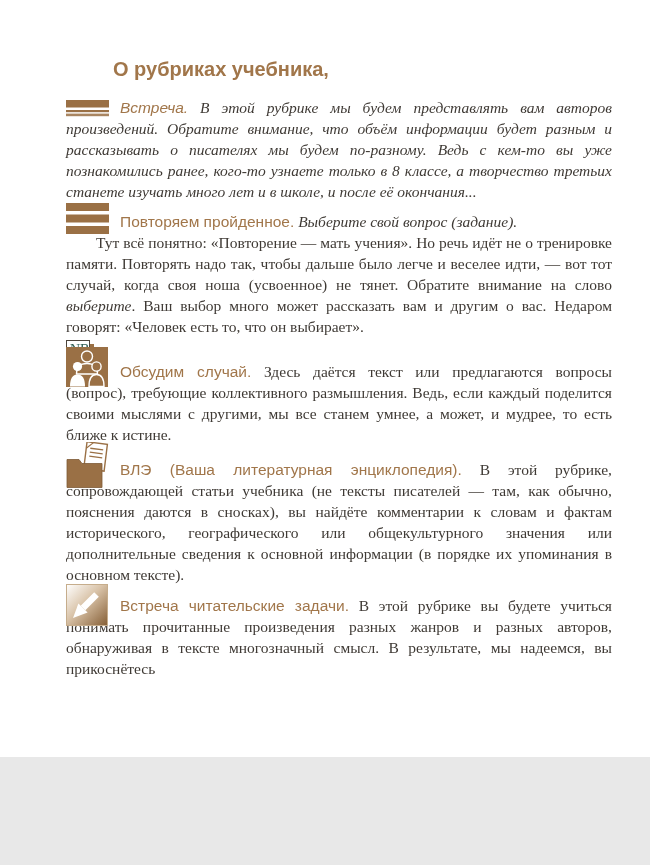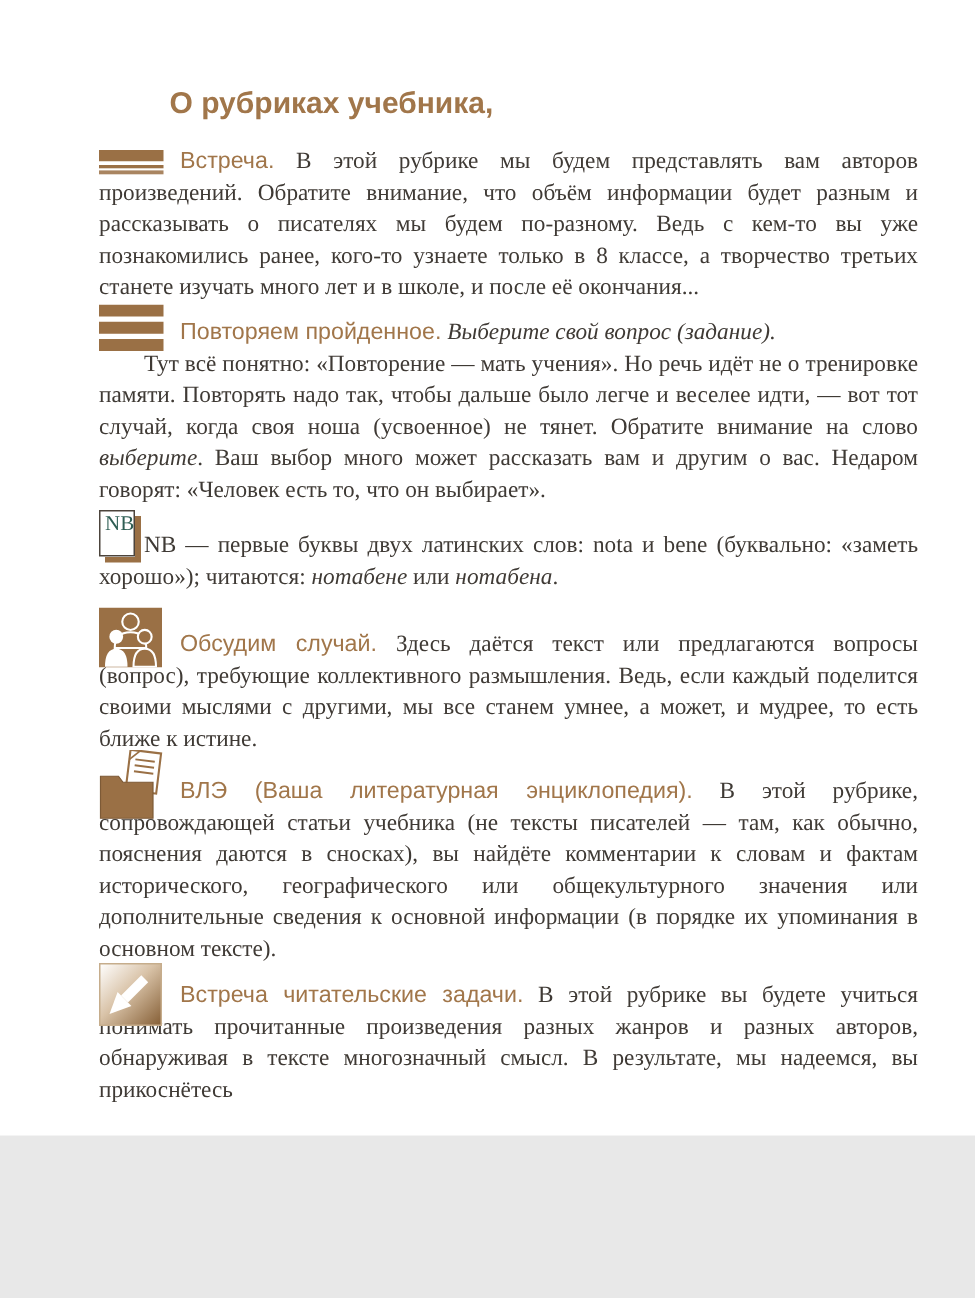--- a/index.html
+++ b/index.html
@@ -15,21 +15,21 @@
   .title{
     margin:56px 0 0 113px;
     font-family:"Liberation Sans",sans-serif;
     font-weight:bold;
     font-size:20px;
     line-height:26px;
     color:var(--accent);
   }
   .content{margin-left:66px;width:546px;}
   .section{position:relative;}
-  .sec-1{margin-top:15px;}
+  .sec-1{margin-top:15px;font-style:italic;}
   .sec-2{margin-top:9px;}
   .sec-3{margin-top:16px;}
   .sec-4{margin-top:24px;}
   .sec-5{margin-top:14px;}
   .sec-6{margin-top:10px;}
   .para{
     margin:0;
     font-size:15.5px;
     line-height:21px;
     text-align:justify;
@@ -85,21 +85,20 @@
         <span class="icon-wrap iw-2"><svg width="44" height="32" viewBox="0 0 44 32">
             <rect x="0" y="0" width="43" height="8" fill="#9a7045"></rect>
             <rect x="0" y="11.5" width="43" height="8" fill="#9a7045"></rect>
             <rect x="0" y="23" width="43" height="8" fill="#9a7045"></rect>
           </svg></span>
         <p class="para icon-indent"><span class="rubric">Повторяем пройденное.</span><span class="it"> Выберите свой вопрос (задание).</span></p>
         <p class="para para-indent"><span>Тут всё понятно: «Повторение — мать учения». Но речь идёт не о тренировке памяти. Повторять надо так, чтобы дальше было легче и веселее идти, — вот тот случай, когда своя ноша (усвоенное) не тянет. Обратите внимание на слово </span><span class="it">выберите</span><span>. Ваш выбор много может рассказать вам и другим о вас. Недаром говорят: «Человек есть то, что он выбирает».</span></p>
       </div>
       <div class="section sec-3">
         <span class="icon-wrap iw-3"><span class="nb-box">NB</span></span>
-        <p class="para para-indent"><span>NB — первые буквы двух латинских слов: nota и bene (буквально: «заметь хорошо»); читаются: </span><span class="it">нотабене</span><span> или </span><span class="it">нотабена</span><span>.</span></p>
       </div>
       <div class="section sec-4">
         <span class="icon-wrap iw-4"><svg width="42" height="40" viewBox="0 0 42 40">
             <rect width="42" height="40" fill="#9a7045"></rect>
             <circle cx="21" cy="9.5" r="5.5" fill="#9a7045" stroke="#fff" stroke-width="1.4"></circle>
             <path d="M10.5 27 Q10.5 16.5 21 16.5 Q31.5 16.5 31.5 27 Z" fill="#9a7045" stroke="#fff" stroke-width="1.4"></path>
             <circle cx="11.5" cy="19.5" r="4.6" fill="#fff"></circle>
             <path d="M4 39.5 Q4 27.5 11.5 27.5 Q19 27.5 19 39.5 Z" fill="#fff"></path>
             <circle cx="30.5" cy="19.5" r="4.6" fill="#9a7045" stroke="#fff" stroke-width="1.4"></circle>
             <path d="M23 39.5 Q23 27.5 30.5 27.5 Q38 27.5 38 39.5 Z" fill="#9a7045" stroke="#fff" stroke-width="1.4"></path>

